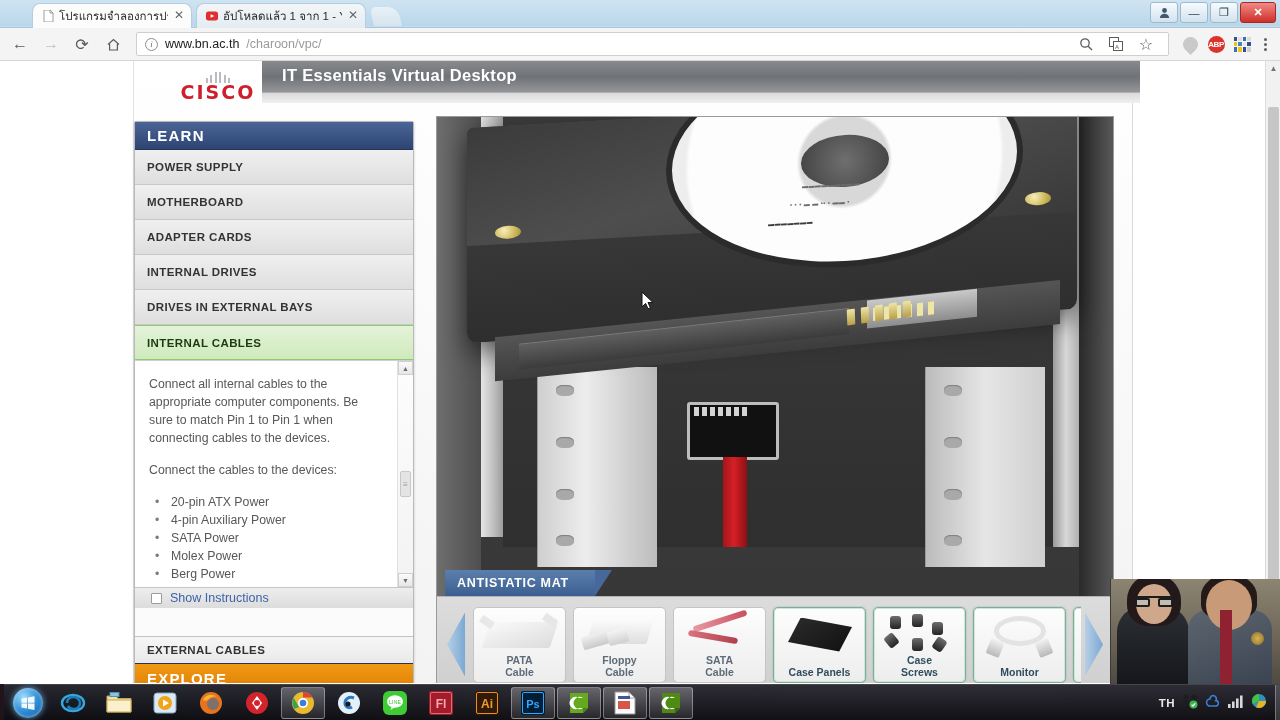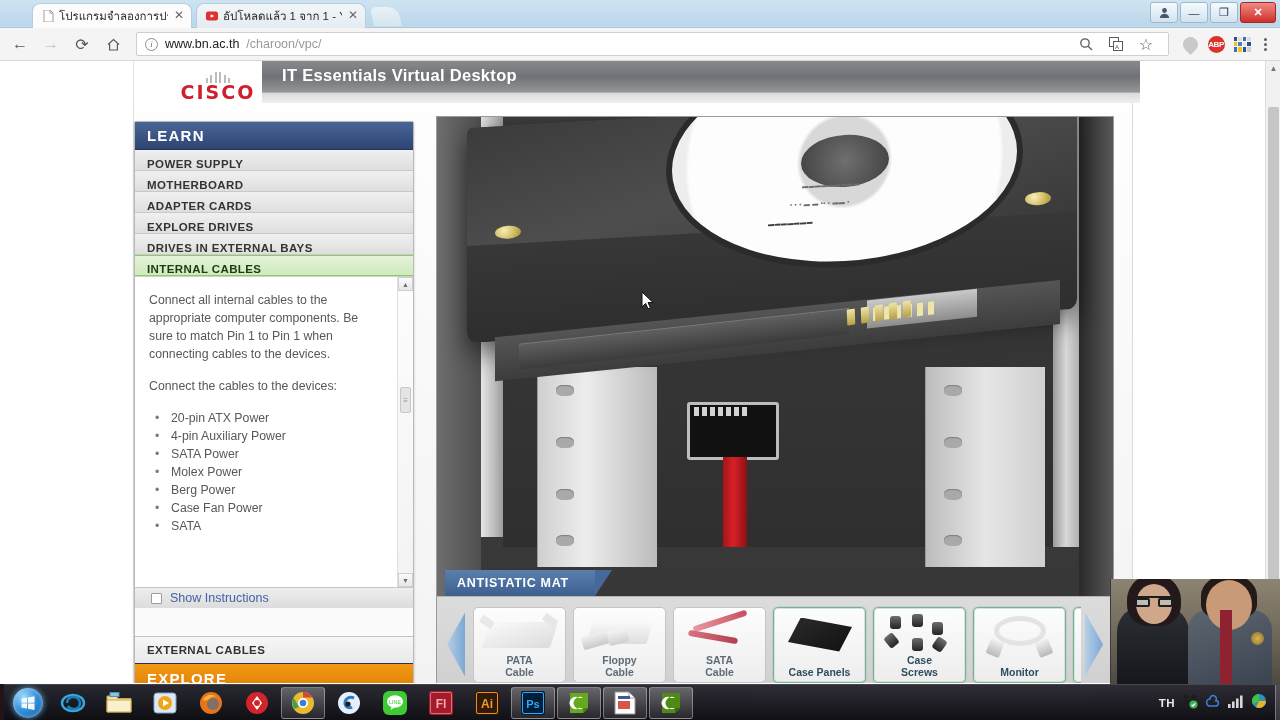--- a/index.html
+++ b/index.html
@@ -133,24 +133,24 @@
     box-shadow:0 1px 3px rgba(0,0,0,.18);
     display:flex; flex-direction:column;
   }
   .sec-learn{
     height:28px; background:linear-gradient(#4a6596,#2e4573);
     color:#fff; font-weight:bold; font-size:15px; letter-spacing:1.2px;
     display:flex;align-items:center;padding-left:12px;
     border-bottom:1px solid #233456;
   }
   .navitem{
-    height:21px; border-bottom:1px solid #c9c9c9;
+    height:35px; border-bottom:1px solid #c9c9c9;
     background:linear-gradient(#f0f0f0,#dedede);
     color:#333; font-size:11.5px; font-weight:bold; letter-spacing:.4px;
-    display:flex;align-items:flex-end; padding-left:12px;
+    display:flex;align-items:center; padding-left:12px;
   }
   .navitem.selected{
     background:linear-gradient(#e3f3d8,#cfeabd);
     border-top:1px solid #8fc96e; border-bottom:1px solid #8fc96e;
     color:#1d3a12;
   }
   .instr{
     position:relative; flex:1; background:#fff; border-top:1px solid #d0d0d0;
     overflow:hidden;
   }
@@ -546,21 +546,21 @@
           <div class="navitem">
             <span>POWER SUPPLY</span>
           </div>
           <div class="navitem">
             <span>MOTHERBOARD</span>
           </div>
           <div class="navitem">
             <span>ADAPTER CARDS</span>
           </div>
           <div class="navitem">
-            <span>EXPLORE DRIVES</span>
+            <span>INTERNAL DRIVES</span>
           </div>
           <div class="navitem">
             <span>DRIVES IN EXTERNAL BAYS</span>
           </div>
           <div class="navitem selected">
             <span>INTERNAL CABLES</span>
           </div>
 
           <div class="instr">
             <div class="instr-body">

